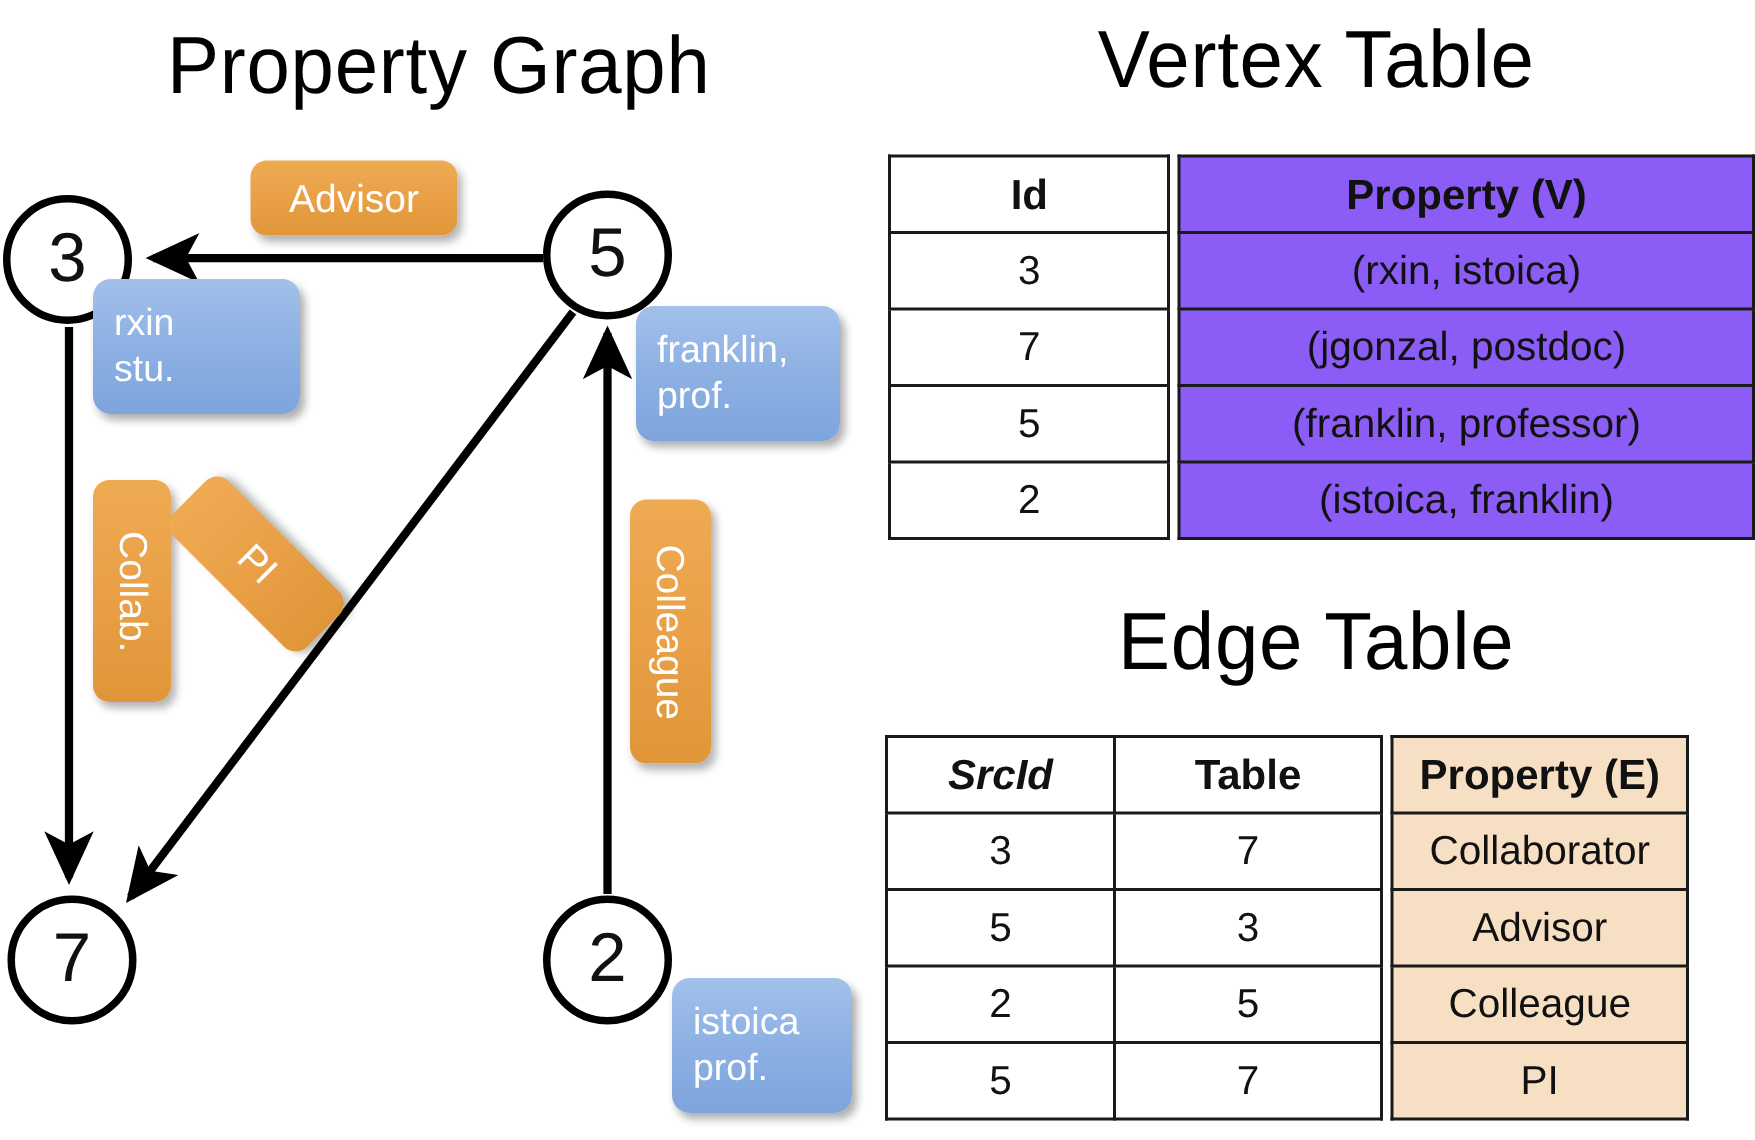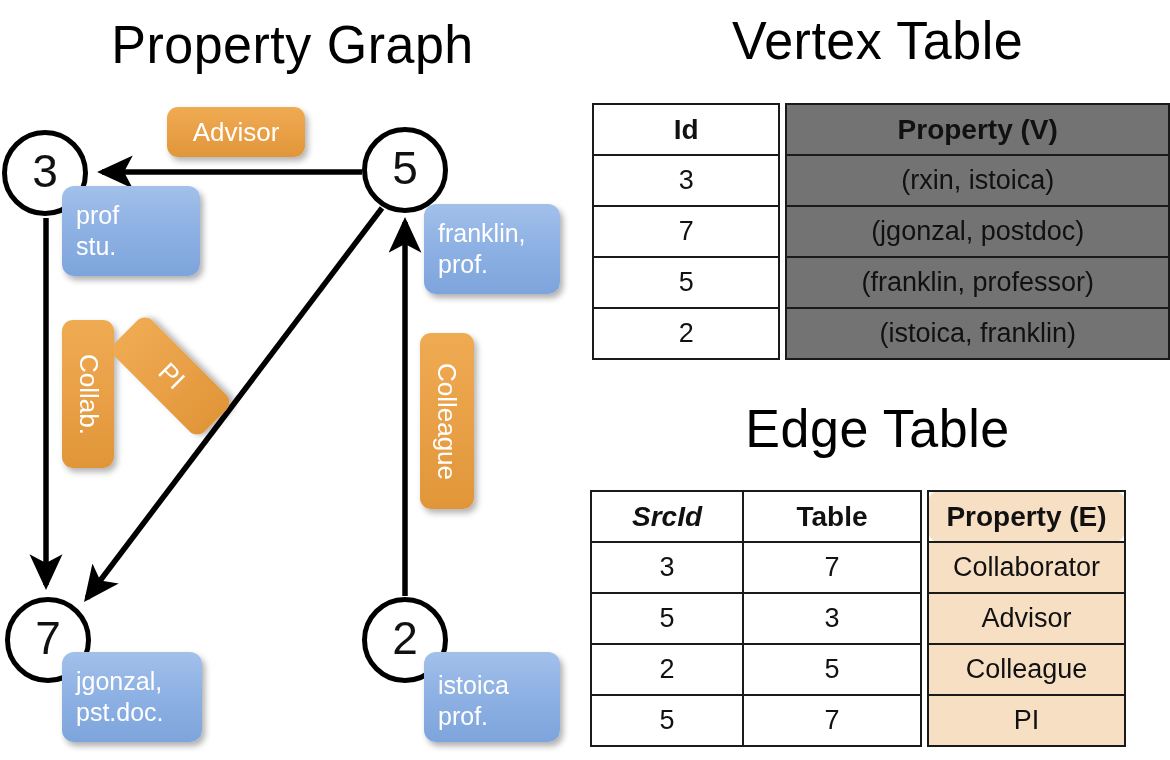--- a/index.html
+++ b/index.html
@@ -83,21 +83,21 @@
     line-height: 1.25;
     padding: 10px 14px;
     box-sizing: border-box;
     display: flex;
     flex-direction: column;
     justify-content: center;
   }
   #prop-rxin     { left: 62px;  top: 186px; width: 138px; height: 90px; }
   #prop-franklin { left: 424px; top: 204px; width: 136px; height: 90px; }
   #prop-jgonzal  { left: 62px;  top: 652px; width: 140px; height: 90px; }
-  #prop-istoica  { left: 424px; top: 652px; width: 136px; height: 90px; justify-content: flex-end; }
+  #prop-istoica  { left: 448px; top: 652px; width: 120px; height: 90px; }
 
   
   .edge-label {
     position: absolute;
     border-radius: 11px;
     background: linear-gradient(to bottom, #efab52 0%, #e9a047 50%, #e09638 100%);
     box-shadow: 3px 4px 6px rgba(0,0,0,0.30);
     color: #ffffff;
     font-size: 26px;
     font-weight: 300;
@@ -142,37 +142,37 @@
     color: #111;
     padding: 0;
     height: 49px;
     line-height: 49px;
     white-space: nowrap;
   }
   .data-table th {
     font-weight: 700;
     font-size: 28px;
   }
-  .cell-blue { background: #737373; }
+  .cell-blue { background: #8b5cf6; }
   .cell-peach { background: #f7dfc4; }
   .gap-col {
     border: none !important;
     background: transparent !important;
     width: 5px;
     padding: 0;
   }
 
   #vertex-table { left: 592px; top: 103px; }
   #vertex-table .col-id   { width: 186px; }
   #vertex-table .col-prop { width: 382px; }
 
   #edge-table { left: 590px; top: 490px; }
   #edge-table .col-src  { width: 150px; font-style: italic; }
   #edge-table .col-dst  { width: 176px; }
-  #edge-table .col-prop { width: 195px; border-radius: 11px; }
+  #edge-table .col-prop { width: 195px; }
 </style>
 </head>
 <body>
 
 <div id="root">
 
   <div id="graph-panel">
 
     <div class="panel-title" id="title-property-graph">Property Graph</div>
 
@@ -199,31 +199,27 @@
       <span>5</span>
     </div>
     <div class="node" id="node-7">
       <span>7</span>
     </div>
     <div class="node" id="node-2">
       <span>2</span>
     </div>
 
     <div class="prop-box" id="prop-rxin">
-      <div>prof</div>
+      <div>rxin</div>
       <div>stu.</div>
     </div>
     <div class="prop-box" id="prop-franklin">
       <div>franklin,</div>
       <div>prof.</div>
     </div>
-    <div class="prop-box" id="prop-jgonzal">
-      <div>jgonzal,</div>
-      <div>pst.doc.</div>
-    </div>
     <div class="prop-box" id="prop-istoica">
       <div>istoica</div>
       <div>prof.</div>
     </div>
 
     <div class="edge-label" id="label-advisor">
       <span class="htext">Advisor</span>
     </div>
     <div class="edge-label" id="label-collab">
       <span class="vtext">Collab.</span>

